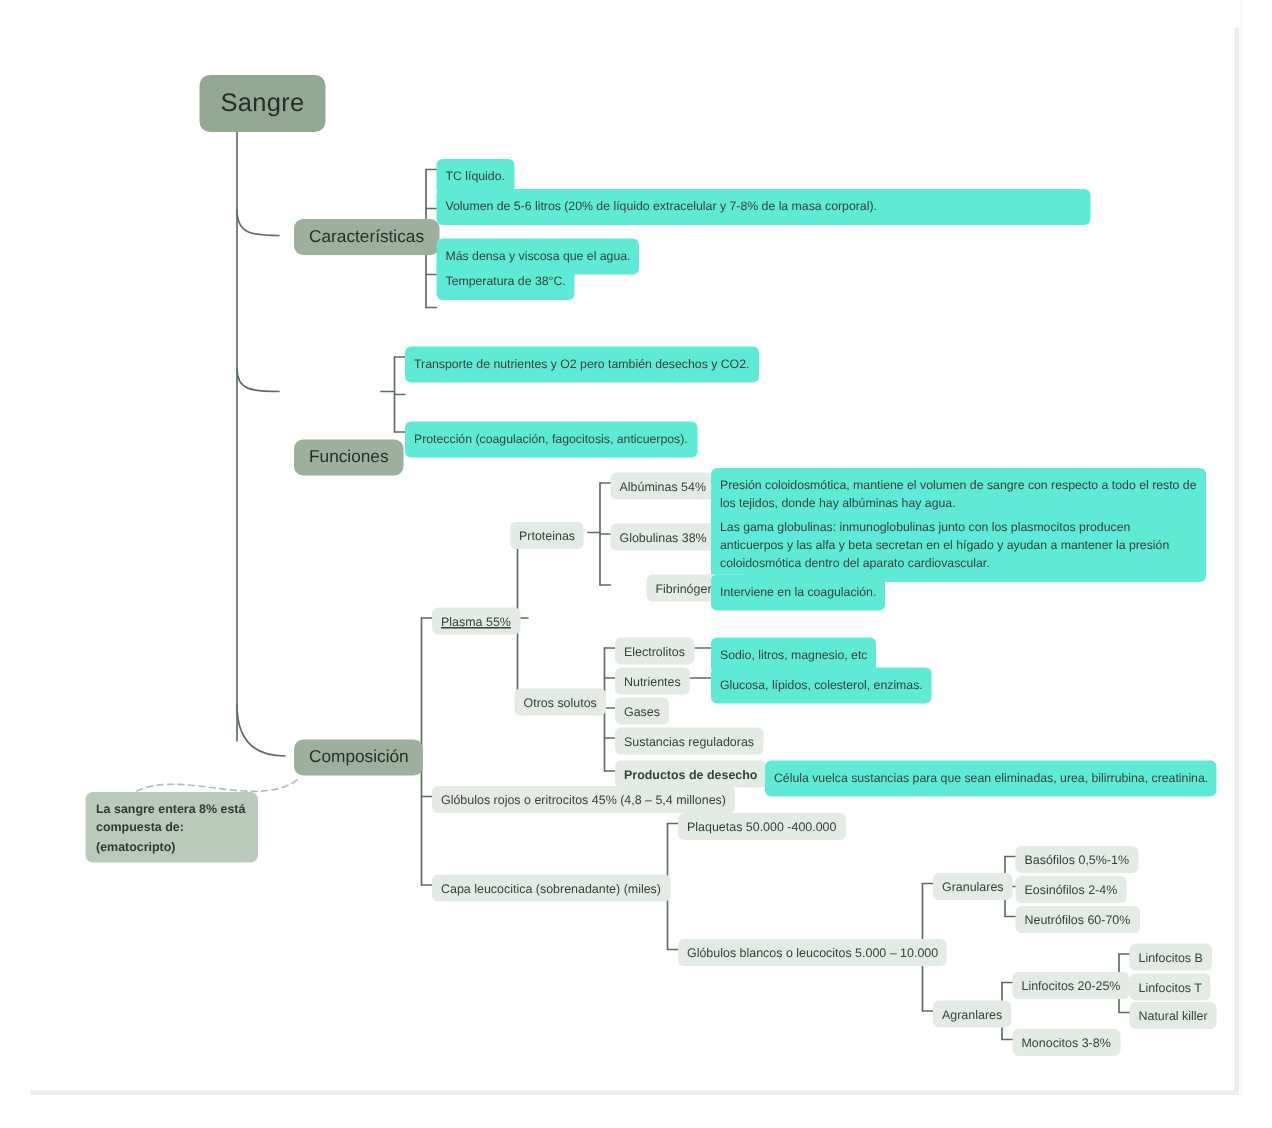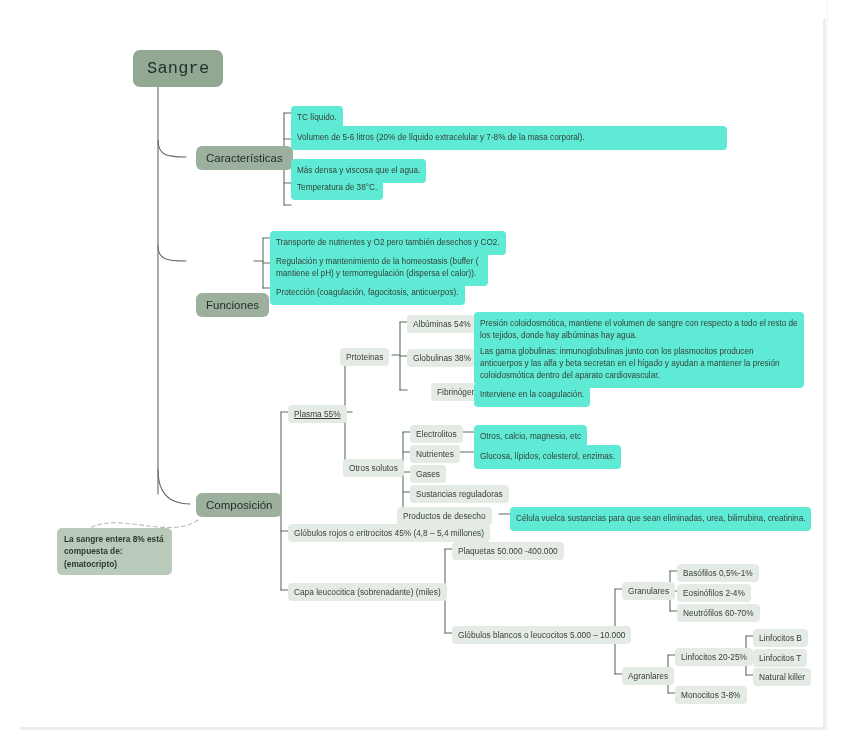--- a/index.html
+++ b/index.html
@@ -141,33 +141,32 @@
       <path d="M738,655 L746,655"></path>
       <path d="M746,636 L746,675"></path>
       <path d="M746,636 L753,636"></path>
       <path d="M746,656 L753,656"></path>
       <path d="M746,675 L753,675"></path>
     </g>
 
     <path d="M198,520 C170,540 120,512 90,528" fill="none" stroke="#b6bdb7" stroke-width="1.1" stroke-dasharray="4 3" stroke-linecap="round"></path>
   </svg>
 
-  <div class="node lvl-root" style="left:133px;top:50px;font-family:Liberation Mono, monospace;">Sangre</div>
+  <div class="node lvl-root" style="left:133px;top:50px;">Sangre</div>
 
   <div class="node lvl-1" style="left:196px;top:146px;">Características</div>
 
   <div class="node leaf" style="left:291px;top:106px;">TC líquido.</div>
   <div class="node leaf" style="left:291px;top:126px;width:436px;">Volumen de 5-6 litros (20% de líquido extracelular y 7-8% de la masa corporal).</div>
   <div class="node leaf" style="left:291px;top:159px;">Más densa y viscosa que el agua.</div>
   <div class="node leaf" style="left:291px;top:176px;">Temperatura de 38°C.</div>
 
   <div class="node lvl-1" style="left:196px;top:262px;margin-top:31px;">Funciones</div>
 
   <div class="node leaf" style="left:270px;top:231px;">Transporte de nutrientes y O2 pero también desechos y CO2.</div>
-  <div class="node leaf" style="left:270px;top:250px;width:218px;">Regulación y mantenimiento de la homeostasis (buffer ( mantiene el pH) y termorregulación (dispersa el calor)).</div>
   <div class="node leaf" style="left:270px;top:281px;">Protección (coagulación, fagocitosis, anticuerpos).</div>
 
   <div class="node lvl-1" style="left:196px;top:493px;">Composición</div>
 
   <div class="node note" style="left:57px;top:528px;width:115px;font-weight:bold;">La sangre entera 8% está compuesta de: (ematocripto)</div>
 
   <div class="node lvl-3" style="left:288px;top:405px;text-decoration:underline;">Plasma 55%</div>
 
   <div class="node lvl-3" style="left:352px;top:348px;">Agua</div>
 
@@ -178,30 +177,30 @@
 
   <div class="node lvl-3" style="left:407px;top:349px;">Globulinas 38%</div>
   <div class="node leaf" style="left:474px;top:340px;width:330px;">Las gama globulinas: inmunoglobulinas junto con los plasmocitos producen anticuerpos y las alfa y beta secretan en el hígado y ayudan a mantener la presión coloidosmótica dentro del aparato cardiovascular.</div>
 
   <div class="node lvl-3" style="left:407px;top:383px;margin-left:24px;">Fibrinógeno 7%</div>
   <div class="node leaf" style="left:474px;top:383px;">Interviene en la coagulación.</div>
 
   <div class="node lvl-3" style="left:343px;top:459px;">Otros solutos</div>
 
   <div class="node lvl-3" style="left:410px;top:425px;">Electrolitos</div>
-  <div class="node leaf" style="left:474px;top:425px;">Otros, calcio, magnesio, etc</div>
+  <div class="node leaf" style="left:474px;top:425px;">Sodio, litros, magnesio, etc</div>
 
   <div class="node lvl-3" style="left:410px;top:445px;">Nutrientes</div>
   <div class="node leaf" style="left:474px;top:445px;">Glucosa, lípidos, colesterol, enzimas.</div>
 
   <div class="node lvl-3" style="left:410px;top:465px;">Gases</div>
 
   <div class="node lvl-3" style="left:410px;top:485px;">Sustancias reguladoras</div>
 
-  <div class="node lvl-3" style="left:397px;top:507px;">Productos de desecho</div>
+  <div class="node lvl-3" style="left:410px;top:507px;font-weight:bold;">Productos de desecho</div>
   <div class="node leaf" style="left:510px;top:507px;">Célula vuelca sustancias para que sean eliminadas, urea, bilirrubina, creatinina.</div>
 
   <div class="node lvl-3" style="left:288px;top:524px;">Glóbulos rojos o eritrocitos 45% (4,8 – 5,4 millones)</div>
 
   <div class="node lvl-3" style="left:288px;top:583px;">Capa leucocitica (sobrenadante) (miles)</div>
 
   <div class="node lvl-3" style="left:452px;top:542px;">Plaquetas 50.000 -400.000</div>
 
   <div class="node lvl-3" style="left:452px;top:626px;">Glóbulos blancos o leucocitos 5.000 – 10.000</div>
 

